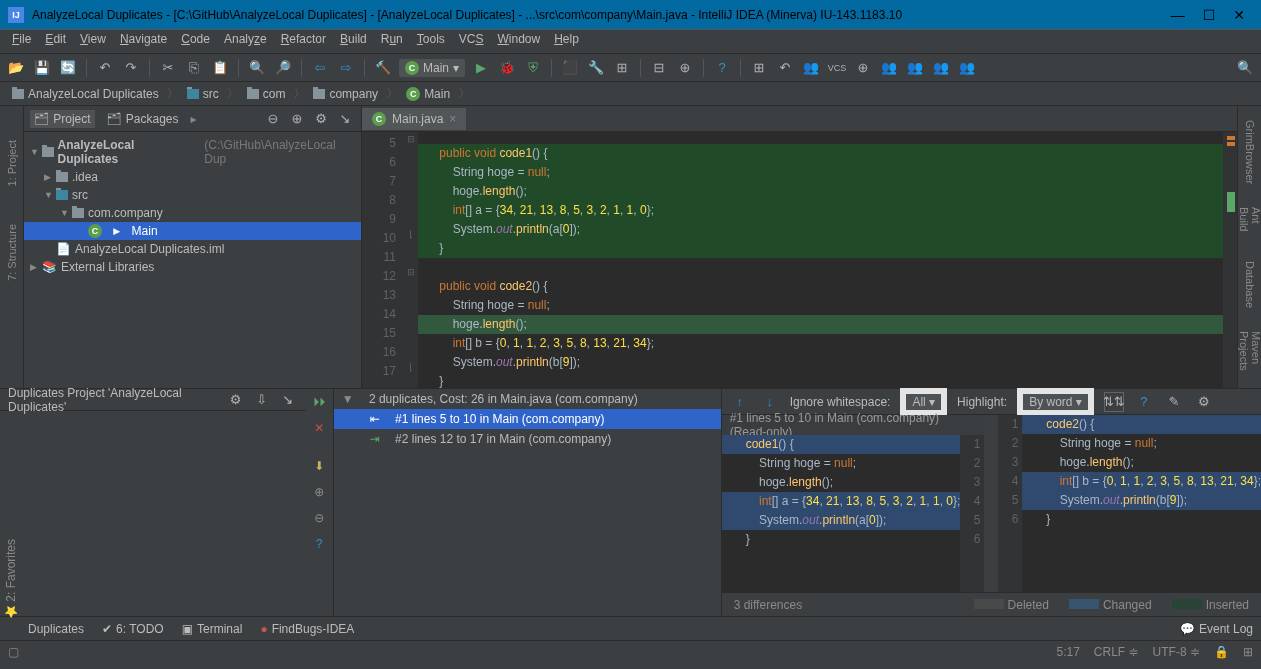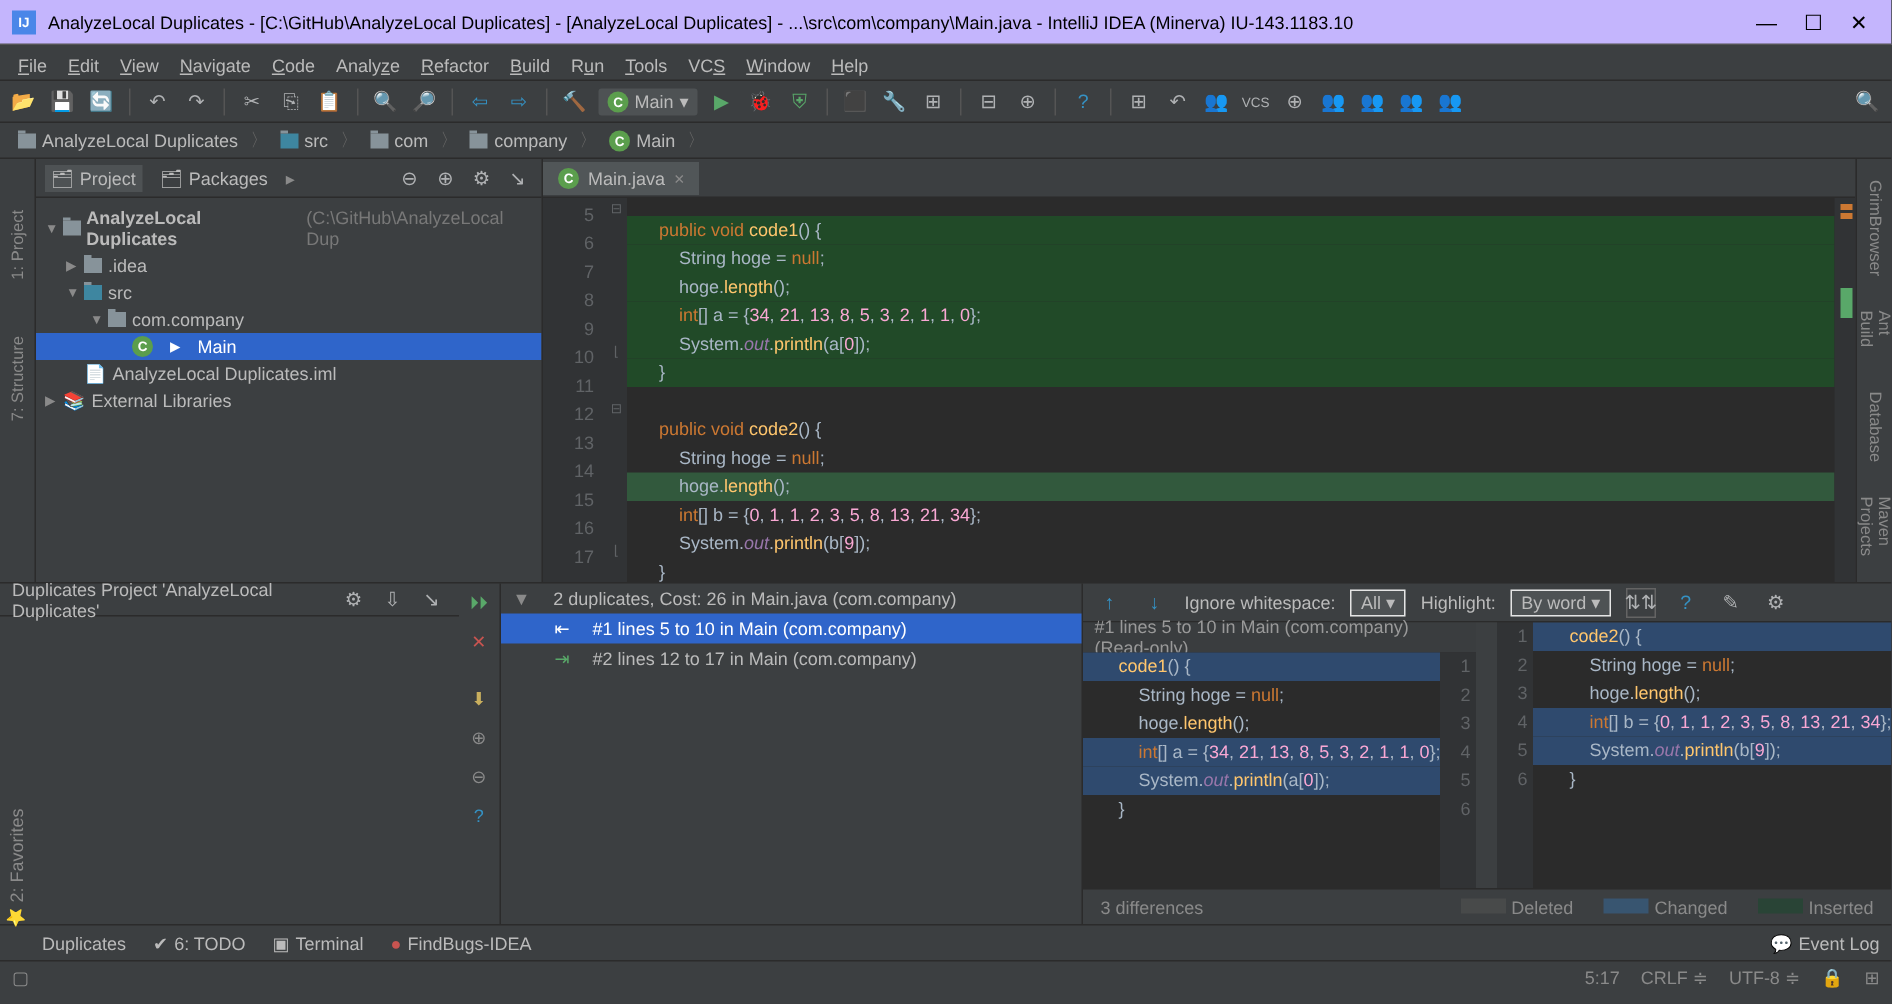--- a/index.html
+++ b/index.html
@@ -1,22 +1,22 @@
 <!DOCTYPE html>
 <html><head>
 <meta charset="utf-8">
 <style>
 *{margin:0;padding:0;box-sizing:border-box;font-family:"Segoe UI",Tahoma,sans-serif;font-size:12px;}
 body{background:#3c3f41;color:#bbb;overflow:hidden;width:1261px;height:669px;position:relative;}
-.titlebar{height:30px;background:#c4b5fd;color:#000;display:flex;align-items:center;padding:0 8px;border-bottom:1px solid #555;}
+.titlebar{height:30px;background:#0369a1;color:#000;display:flex;align-items:center;padding:0 8px;border-bottom:1px solid #555;}
 .titlebar-icon{width:16px;height:16px;background:#4a86e8;margin-right:8px;font-weight:bold;color:#fff;display:flex;align-items:center;justify-content:center;font-size:9px;}
 .titlebar-text{flex:1;font-size:12px;}
 .winbtns{display:flex;gap:18px;padding-right:8px;}
 .winbtn{font-size:14px;cursor:pointer;font-family:sans-serif;}
-.menubar{height:24px;background:#3c3f41;display:flex;align-items:flex-end;padding:0 6px;gap:2px;border-bottom:1px solid #2b2b2b;}
+.menubar{height:24px;background:#3c3f41;display:flex;align-items:flex-start;padding:0 6px;gap:2px;border-bottom:1px solid #2b2b2b;}
 .menuitem{padding:2px 6px;color:#bbb;cursor:pointer;}
 .menuitem u{text-decoration:underline;}
 .toolbar{height:28px;background:#3c3f41;display:flex;align-items:center;padding:0 6px;gap:6px;border-bottom:1px solid #2b2b2b;}
 .toolbtn{width:20px;height:20px;display:flex;align-items:center;justify-content:center;color:#afb1b3;cursor:pointer;font-size:13px;}
 .toolbar-sep{width:1px;height:18px;background:#555;margin:0 2px;}
 .run-config{background:#4e5254;padding:2px 6px;color:#bbb;display:flex;align-items:center;gap:4px;cursor:pointer;border-radius:2px;}
 .breadcrumb{height:24px;background:#3c3f41;display:flex;align-items:center;padding:0 6px;gap:0;border-bottom:1px solid #2b2b2b;}
 .crumb{display:flex;align-items:center;gap:4px;padding:2px 6px;color:#bbb;cursor:pointer;}
 .crumb-sep{color:#666;margin:0 2px;}
 .folder-icon{width:12px;height:10px;background:#87939a;display:inline-block;position:relative;}
@@ -43,40 +43,40 @@
 .editor-tab .close{color:#8a8a8a;cursor:pointer;}
 .editor{flex:1;display:flex;font-family:Consolas,monospace;font-size:13px;overflow:hidden;}
 .gutter{width:42px;background:#313335;color:#606366;text-align:right;padding:2px 8px 2px 0;}
 .gutter div{height:19px;line-height:19px;}
 .fold{width:14px;background:#313335;padding-top:2px;}
 .fold div{height:19px;color:#606366;text-align:center;font-size:9px;cursor:pointer;}
 .code{flex:1;padding:12px 0;white-space:pre;color:#a9b7c6;}
 .code-line{height:19px;line-height:19px;padding-left:8px;}
 .hl-green{background:#214a28;}
 .kw{color:#cc7832;}
-.num{color:#f9a8d4;}
+.num{color:#fde047;}
 .method{color:#ffc66d;}
 .field{color:#9876aa;font-style:italic;}
 .caret-hl{background:#32593d;}
 .right-gutter{width:14px;background:#313335;position:relative;}
 .marker{position:absolute;right:2px;width:8px;height:4px;}
 .right-sidebar{width:24px;background:#3c3f41;border-left:1px solid #2b2b2b;display:flex;flex-direction:column;align-items:center;gap:15px;padding-top:10px;}
 .rsb-tab{writing-mode:vertical-rl;color:#8a8a8a;font-size:11px;cursor:pointer;padding:4px 2px;}
 .dup-panel{height:228px;background:#3c3f41;border-top:1px solid #2b2b2b;display:flex;flex-direction:row;}
 .dup-header{height:22px;display:flex;align-items:center;padding:0 8px;color:#bbb;border-bottom:1px solid #2b2b2b;}
 .dup-header-tools{margin-left:auto;display:flex;gap:6px;}
 .dup-body{flex:1;display:flex;}
 .dup-left-tools{width:28px;display:flex;flex-direction:column;align-items:center;gap:8px;padding-top:4px;border-right:1px solid #2b2b2b;}
 .dup-tool{width:18px;height:18px;display:flex;align-items:center;justify-content:center;color:#8a8a8a;cursor:pointer;}
 .dup-tree{width:388px;border-right:1px solid #2b2b2b;}
 .dup-tree-row{display:flex;align-items:center;gap:6px;padding:3px 8px;color:#bbb;cursor:pointer;}
 .dup-tree-row.selected{background:#2f65ca;color:#fff;}
 .dup-diff{flex:1;display:flex;flex-direction:column;}
 .diff-toolbar{height:26px;display:flex;align-items:center;padding:0 8px;gap:10px;color:#bbb;border-bottom:1px solid #2b2b2b;}
-.diff-select{background:#4e5254;padding:1px 6px;color:#bbb;cursor:pointer;border:1px solid #e5e5e5;}
+.diff-select{background:#4e5254;padding:1px 6px;color:#bbb;cursor:pointer;border:6px solid #e5e5e5;}
 .diff-panes{flex:1;display:flex;}
 .diff-pane{flex:1;display:flex;flex-direction:column;font-family:Consolas,monospace;font-size:12px;}
 .diff-pane-header{height:20px;background:#3a3d3f;color:#999;padding:2px 8px;display:flex;align-items:center;}
 .diff-content{flex:1;display:flex;background:#2b2b2b;}
 .diff-code{flex:1;}
 .diff-line{height:19px;line-height:19px;padding-left:24px;white-space:pre;color:#a9b7c6;}
 .diff-blue{background:#2f4a6e;}
 .diff-gutter{width:24px;background:#313335;color:#606366;text-align:right;padding-right:4px;}
 .diff-gutter div{height:19px;line-height:19px;}
 .diff-legend{height:24px;display:flex;align-items:center;padding:0 12px;gap:20px;color:#8a8a8a;border-top:1px solid #2b2b2b;}

